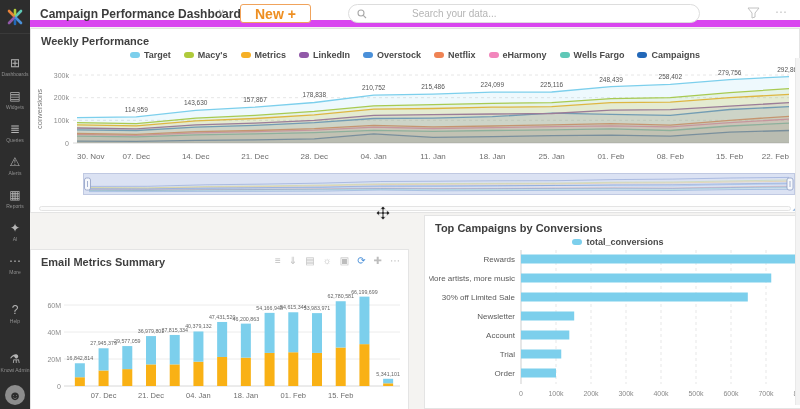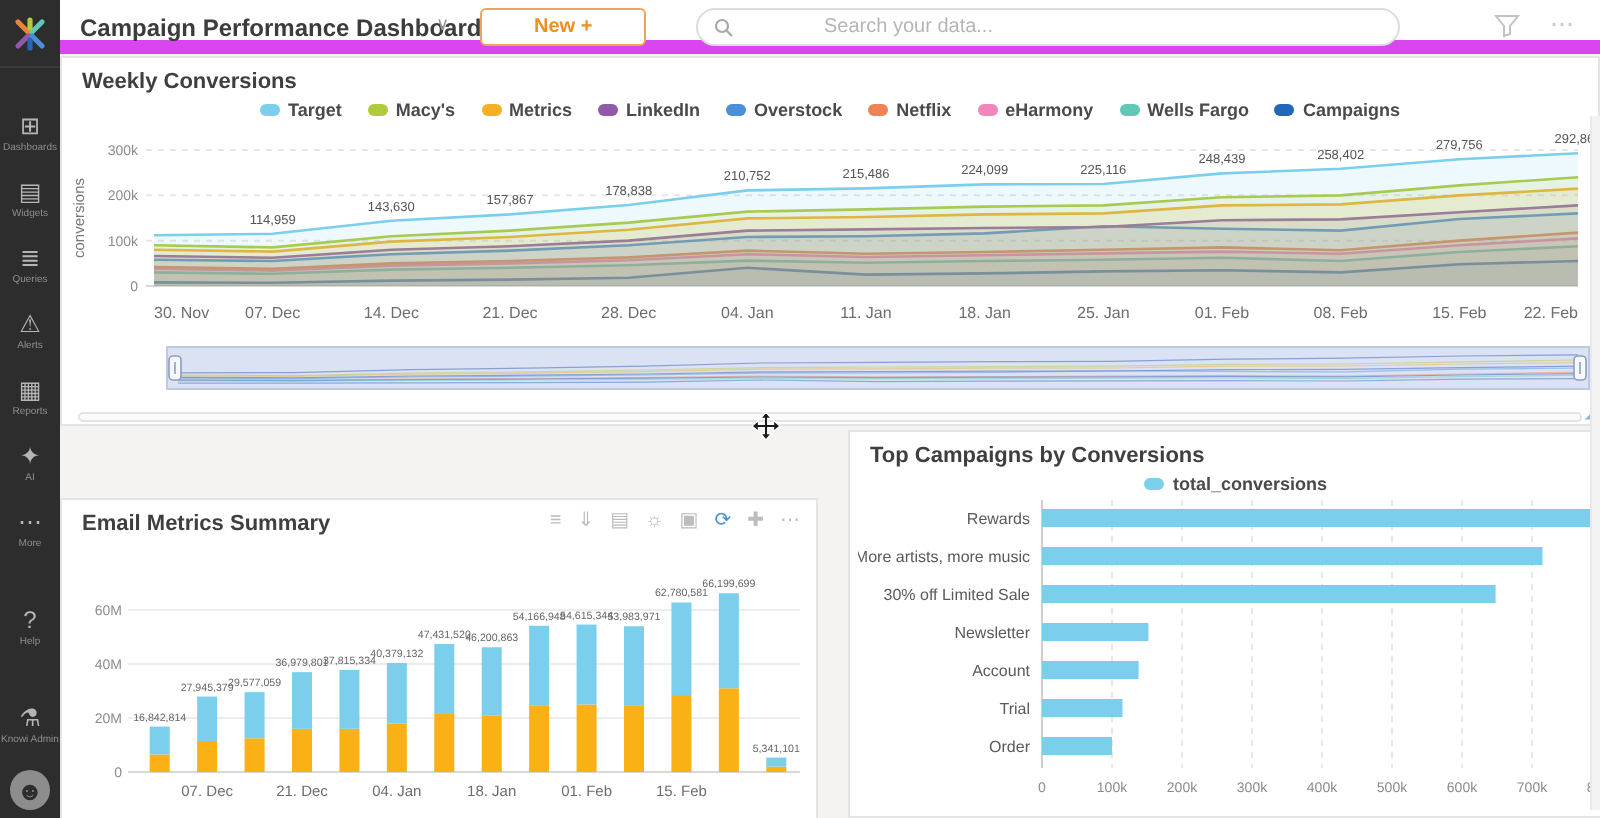--- a/index.html
+++ b/index.html
@@ -15,21 +15,21 @@
   .side-label { font-size:5px; color:#8f8f8f; margin-top:1px; white-space:nowrap; }
   .side-help { position:absolute; top:297px; left:0; }
   .side-admin { position:absolute; bottom:30px; left:0; }
   .side-avatar { position:absolute; bottom:4px; left:5px; width:20px; height:20px; border-radius:50%; background:#8d8d8d; color:#2d2d2d; display:flex; align-items:center; justify-content:center; font-size:13px; cursor:pointer; }
 
   
   .main { position:absolute; left:30px; top:0; width:770px; height:409px; }
   .topbar { position:relative; height:27px; background:#fff; border-bottom:7px solid #d946ef; }
   .db-title { position:absolute; left:10px; top:7px; font-size:12px; font-weight:bold; color:#3c3c3c; cursor:pointer; }
   .chev { position:absolute; left:188px; top:7px; font-size:9px; color:#999; cursor:pointer; }
-  .new-btn { position:absolute; left:210px; top:4px; height:19px; padding:0 26px; background:#fff; border:1px solid #f0a35c; border-radius:3px; color:#ee8f22; font-size:10px; font-weight:bold; font-family:"Liberation Sans",sans-serif; cursor:pointer;text-align:right; }
+  .new-btn { position:absolute; left:210px; top:4px; height:19px; padding:0 14px; background:#fff; border:1px solid #f0a35c; border-radius:3px; color:#ee8f22; font-size:14px; font-weight:bold; font-family:"Liberation Sans",sans-serif; cursor:pointer;text-align:right; }
   .search { position:absolute; left:318px; top:4px; width:352px; height:19px; border:1px solid #ddd; border-radius:10px; background:#fff; display:flex; align-items:center; padding:0 8px;gap:40px; }
   .search input { border:none; outline:none; flex:1; font-size:10px; color:#555; margin-left:5px; font-family:"Liberation Sans",sans-serif; background:transparent; }
   .search input::placeholder { color:#b5b5b5; }
   .filter-ico { position:absolute; right:40px; top:7px; cursor:pointer; }
   .top-more { position:absolute; right:12px; top:5px; font-size:12px; color:#c5c5c5; letter-spacing:1px; cursor:pointer; }
 
   
   .content { position:absolute; left:0; top:28px; width:770px; height:381px; }
   .panel { position:absolute; background:#fff; border:1px solid #e4e4e4; }
   .panel-weekly { left:0; top:0; width:770px; height:185px; }
@@ -133,21 +133,21 @@
       </div>
       <svg class="filter-ico" width="13" height="12" viewBox="0 0 13 12">
         <path d="M1 1 H12 L8 6 V10 L5 11 V6 Z" fill="none" stroke="#c2c2c2" stroke-width="1"></path>
       </svg>
       <span class="top-more">⋯</span>
     </header>
 
     <div class="content">
 
       <section class="panel panel-weekly">
-        <div class="panel-title">Weekly Conversions</div>
+        <div class="panel-title">Weekly Performance</div>
         <div class="legend" id="weekly-legend">
             <span class="legend-item">
               <span class="legend-swatch" style="background: rgb(124, 207, 236);"></span>
               <span class="legend-label">Target</span>
             </span>
             <span class="legend-item">
               <span class="legend-swatch" style="background: rgb(175, 202, 59);"></span>
               <span class="legend-label">Macy's</span>
             </span>
             <span class="legend-item">

